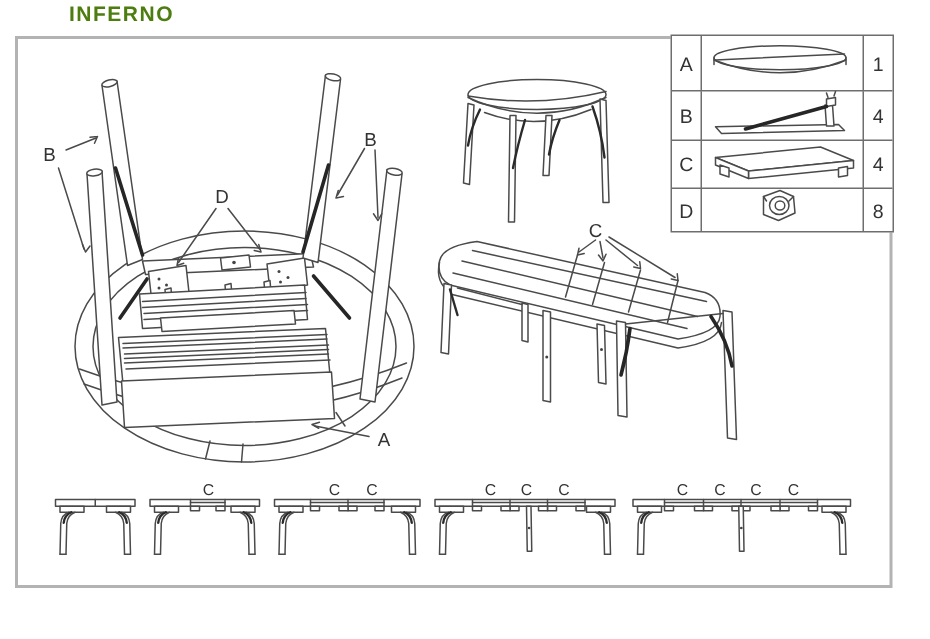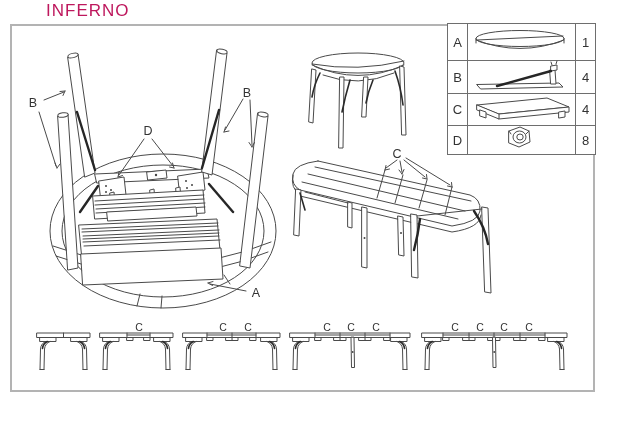--- a/index.html
+++ b/index.html
@@ -1,19 +1,19 @@
 <!DOCTYPE html>
 <html><head>
 <meta charset="utf-8">
 <style>
   html,body{margin:0;padding:0;background:#fff;}
   .page{position:relative;width:620px;height:426px;background:#fff;overflow:hidden;
         font-family:"Liberation Sans",sans-serif;}
-  .title{position:absolute;left:46px;top:1px;font-size:17px;letter-spacing:1px;
-         color:#be185d;z-index:3;font-weight:400;}
+  .title{position:absolute;left:46px;top:1px;font-size:14px;letter-spacing:1px;
+         color:#4d7c0f;z-index:3;font-weight:700;}
   .frame{position:absolute;left:10px;top:24px;width:585px;height:368px;
          border:2px solid #b3b3b3;box-sizing:border-box;z-index:0;}
   
   .parts-table{position:absolute;left:447px;top:23px;z-index:1;display:grid;
                grid-template-columns:20px 108px 19px;grid-template-rows:37px 33px 32px 28px;
                border:1px solid #6e6e6e;background:#fff;}
   .pt-cell{border-right:1px solid #6e6e6e;border-bottom:1px solid #6e6e6e;
            display:flex;align-items:center;justify-content:center;
            font-size:13px;color:#333;}
   .pt-cell:nth-child(3n){border-right:none;}

